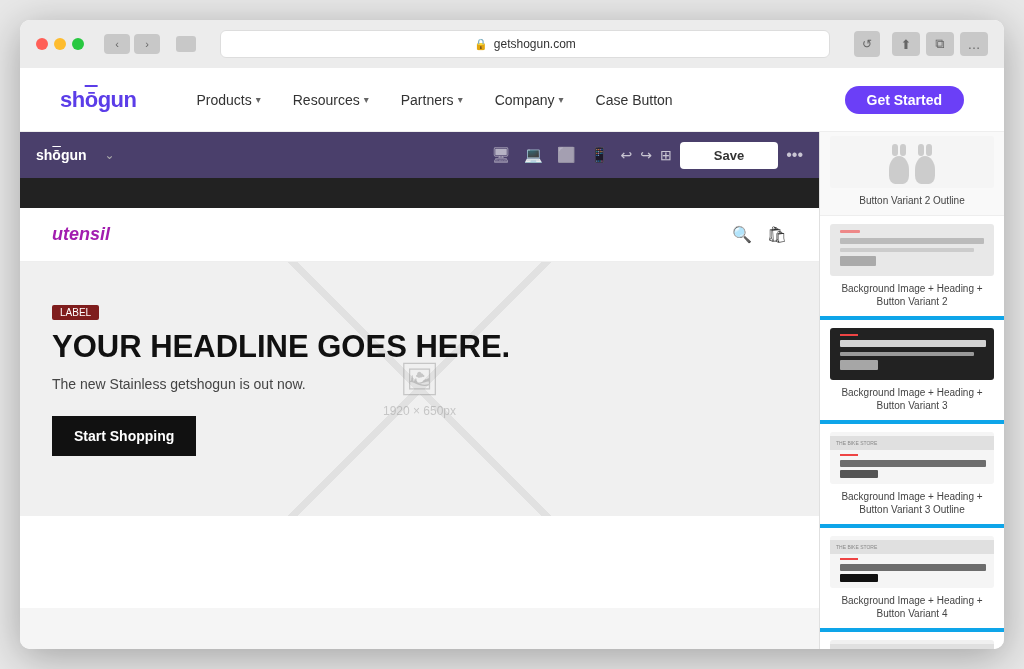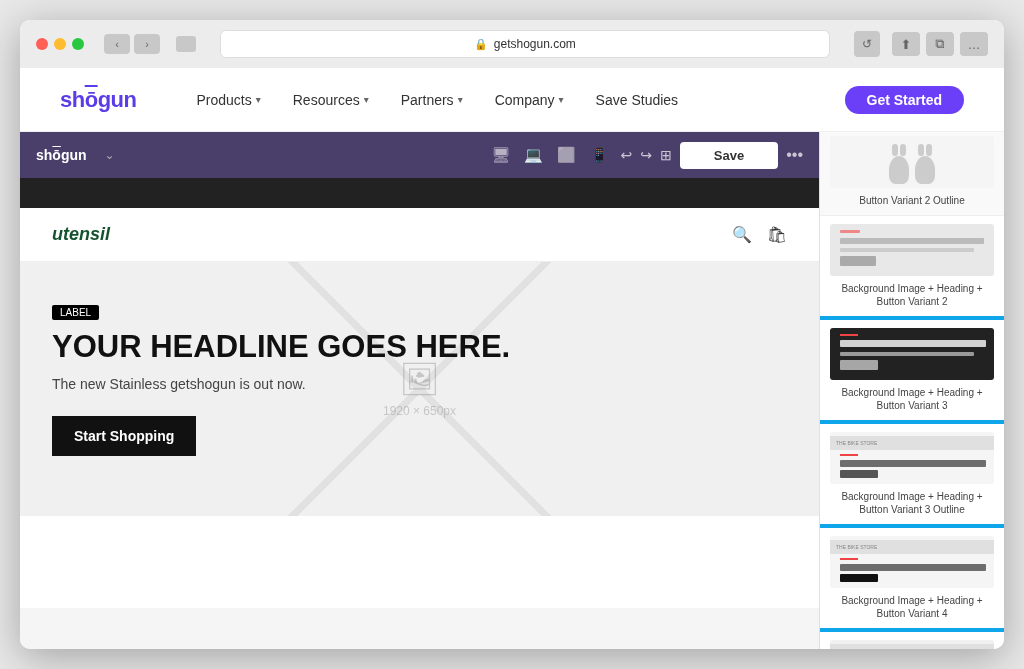--- a/index.html
+++ b/index.html
@@ -273,21 +273,21 @@
       display: flex;
       align-items: center;
       justify-content: space-between;
       padding: 16px 32px;
       border-bottom: 1px solid #eee;
     }
     .store-logo {
       font-size: 18px;
       font-weight: 600;
       font-style: italic;
-      color: #14532d;
+      color: #a21caf;
     }
     .store-icons {
       display: flex;
       gap: 14px;
       align-items: center;
     }
     .store-icon {
       font-size: 16px;
       color: #333;
       cursor: pointer;
@@ -325,21 +325,21 @@
       position: absolute;
       top: 0; left: 0; right: 0; bottom: 0;
       background: 
         linear-gradient(135deg, transparent 49.5%, #ccc 49.5%, #ccc 50.5%, transparent 50.5%),
         linear-gradient(45deg, transparent 49.5%, #ccc 49.5%, #ccc 50.5%, transparent 50.5%);
       background-size: 100% 100%;
       opacity: 0.4;
       pointer-events: none;
     }
     .hero-label {
-      background: #000000;
+      background: #7f1d1d;
       color: #fff;
       font-size: 10px;
       padding: 2px 8px;
       border-radius: 2px;
       display: inline-block;
       margin-bottom: 10px;
       position: relative;
     }
     .hero-headline {
       font-size: 31px;
@@ -483,21 +483,21 @@
         </div>
         <div class="nav-link">
           <span>Partners</span>
           <span class="nav-link-chevron">▾</span>
         </div>
         <div class="nav-link">
           <span>Company</span>
           <span class="nav-link-chevron">▾</span>
         </div>
         <div class="nav-link">
-          <span>Save Studies</span>
+          <span>Case Button</span>
         </div>
       </div>
       <button class="get-started-btn">Get Started</button>
     </div>
 
     <div class="editor-area">
 
       <div class="editor-main">
 
         <div class="editor-toolbar">

